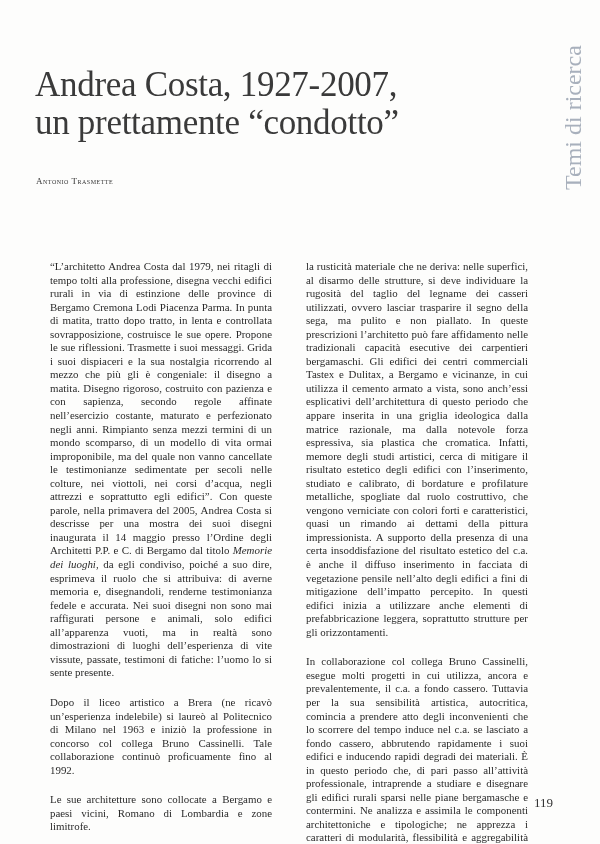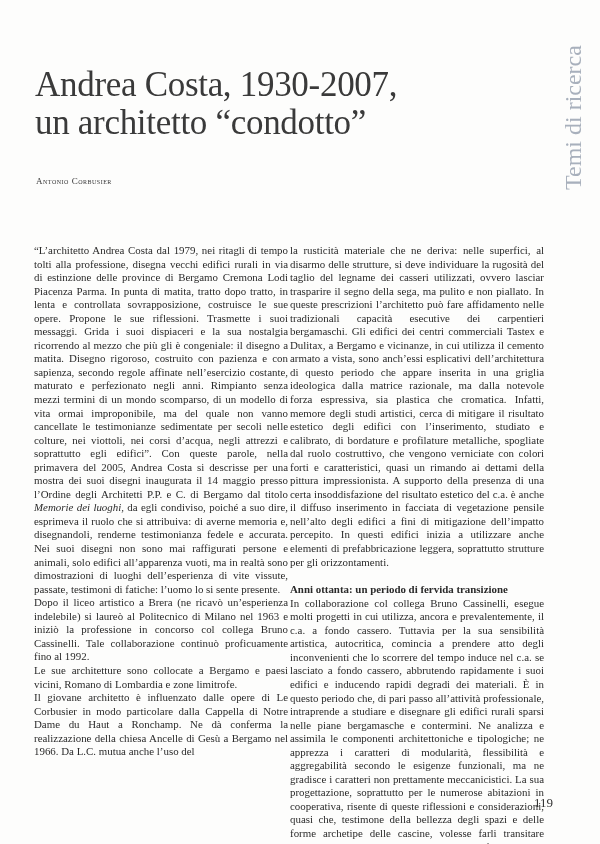--- a/index.html
+++ b/index.html
@@ -5,43 +5,42 @@
   html, body { margin:0; padding:0; }
   body { width:600px; height:844px; background:#fdfdfc; position:relative; overflow:hidden;
          font-family:"Liberation Serif","DejaVu Serif",serif; color:#2a2a2a; }
   .title { position:absolute; left:35px; top:66px; font-size:35px; line-height:38px; color:#3a3a3a; font-weight:normal; margin:0; letter-spacing:-0.3px; }
   .title span { display:block; }
   .author { position:absolute; left:36px; top:176px; font-size:9px; letter-spacing:0.5px; color:#333; font-variant:small-caps; }
   .side-label { position:absolute; left:560px; top:190px; transform:rotate(-90deg); transform-origin:left top; font-size:24px; color:#a8b0bc; white-space:nowrap; }
   .col { position:absolute; top:244px; width:254px; font-size:10.9px; line-height:13.55px; text-align:justify; hyphens:auto; }
   .col.left { left:34px; }
   .col.right { left:290px; }
-  .col p { margin:0; }
+  .col p { margin:16px; }
   .col h3 { margin:14px 0 0 0; font-size:10.9px; font-weight:bold; line-height:13.55px; text-align:left; }
   .col em { font-style:italic; }
   .page-num { position:absolute; left:534px; top:795px; font-size:13px; color:#333; }
 </style>
 </head>
 <body>
 
 <h1 class="title">
-  <span>Andrea Costa, 1930-2007,</span>
-  <span>un architetto “condotto”</span>
+  <span>Andrea Costa, 1927-2007,</span>
+  <span>un prettamente “condotto”</span>
 </h1>
 
-<div class="author">Antonio Corbusier</div>
+<div class="author">Antonio Trasmette</div>
 
 <div class="side-label">Temi di ricerca</div>
 
 <div class="col left">
   <p><span>“L’architetto Andrea Costa dal 1979, nei ritagli di tempo tolti alla professione, disegna vecchi edifici rurali in via di estinzione delle province di Bergamo Cremona Lodi Piacenza Parma. In punta di matita, tratto dopo tratto, in lenta e controllata sovrapposizione, costruisce le sue opere. Propone le sue riflessioni. Trasmette i suoi messaggi. Grida i suoi dispiaceri e la sua nostalgia ricorrendo al mezzo che più gli è congeniale: il disegno a matita. Disegno rigoroso, costruito con pazienza e con sapienza, secondo regole affinate nell’esercizio costante, maturato e perfezionato negli anni. Rimpianto senza mezzi termini di un mondo scomparso, di un modello di vita ormai improponibile, ma del quale non vanno cancellate le testimonianze sedimentate per secoli nelle colture, nei viottoli, nei corsi d’acqua, negli attrezzi e soprattutto egli edifici”. Con queste parole, nella primavera del 2005, Andrea Costa si descrisse per una mostra dei suoi disegni inaugurata il 14 maggio presso l’Ordine degli Architetti P.P. e C. di Bergamo dal titolo </span><em>Memorie dei luoghi</em><span>, da egli condiviso, poiché a suo dire, esprimeva il ruolo che si attribuiva: di averne memoria e, disegnandoli, renderne testimonianza fedele e accurata. Nei suoi disegni non sono mai raffigurati persone e animali, solo edifici all’apparenza vuoti, ma in realtà sono dimostrazioni di luoghi dell’esperienza di vite vissute, passate, testimoni di fatiche: l’uomo lo si sente presente.</span></p>
   <p>Dopo il liceo artistico a Brera (ne ricavò un’esperienza indelebile) si laureò al Politecnico di Milano nel 1963 e iniziò la professione in concorso col collega Bruno Cassinelli. Tale collaborazione continuò proficuamente fino al 1992.</p>
   <p>Le sue architetture sono collocate a Bergamo e paesi vicini, Romano di Lombardia e zone limitrofe.</p>
   <p><span>Il giovane architetto è influenzato dalle opere di Le Corbusier in modo particolare dalla Cappella di Notre Dame du Haut a Ronchamp. Ne dà conferma la realizzazione della chiesa Ancelle di Gesù a Bergamo nel 1966. Da L.C. mutua anche l’uso del </span></p>
 </div>
 
 <div class="col right">
   <p>la rusticità materiale che ne deriva: nelle superfici, al disarmo delle strutture, si deve individuare la rugosità del taglio del legname dei casseri utilizzati, ovvero lasciar trasparire il segno della sega, ma pulito e non piallato. In queste prescrizioni l’architetto può fare affidamento nelle tradizionali capacità esecutive dei carpentieri bergamaschi. Gli edifici dei centri commerciali Tastex e Dulitax, a Bergamo e vicinanze, in cui utilizza il cemento armato a vista, sono anch’essi esplicativi dell’architettura di questo periodo che appare inserita in una griglia ideologica dalla matrice razionale, ma dalla notevole forza espressiva, sia plastica che cromatica. Infatti, memore degli studi artistici, cerca di mitigare il risultato estetico degli edifici con l’inserimento, studiato e calibrato, di bordature e profilature metalliche, spogliate dal ruolo costruttivo, che vengono verniciate con colori forti e caratteristici, quasi un rimando ai dettami della pittura impressionista. A supporto della presenza di una certa insoddisfazione del risultato estetico del c.a. è anche il diffuso inserimento in facciata di vegetazione pensile nell’alto degli edifici a fini di mitigazione dell’impatto percepito. In questi edifici inizia a utilizzare anche elementi di prefabbricazione leggera, soprattutto strutture per gli orizzontamenti.</p>
-  <h3>Anni ottanta: un periodo di fervida transizione</h3>
   <p>In collaborazione col collega Bruno Cassinelli, esegue molti progetti in cui utilizza, ancora e prevalentemente, il c.a. a fondo cassero. Tuttavia per la sua sensibilità artistica, autocritica, comincia a prendere atto degli inconvenienti che lo scorrere del tempo induce nel c.a. se lasciato a fondo cassero, abbrutendo rapidamente i suoi edifici e inducendo rapidi degradi dei materiali. È in questo periodo che, di pari passo all’attività professionale, intraprende a studiare e disegnare gli edifici rurali sparsi nelle piane bergamasche e contermini. Ne analizza e assimila le componenti architettoniche e tipologiche; ne apprezza i caratteri di modularità, flessibilità e aggregabilità secondo le esigenze funzionali, ma ne gradisce i caratteri non prettamente meccanicistici. La sua progettazione, soprattutto per le numerose abitazioni in cooperativa, risente di queste riflessioni e considerazioni, quasi che, testimone della bellezza degli spazi e delle forme archetipe delle cascine, volesse farli transitare nell’architettura contemporanea. Importa, infatti, nei suoi progetti l’uso della simmetria geometrica, dapprima in scorci parziali o nella composizione</p>
 </div>
 
 <div class="page-num">119</div>
 
 </body></html>

